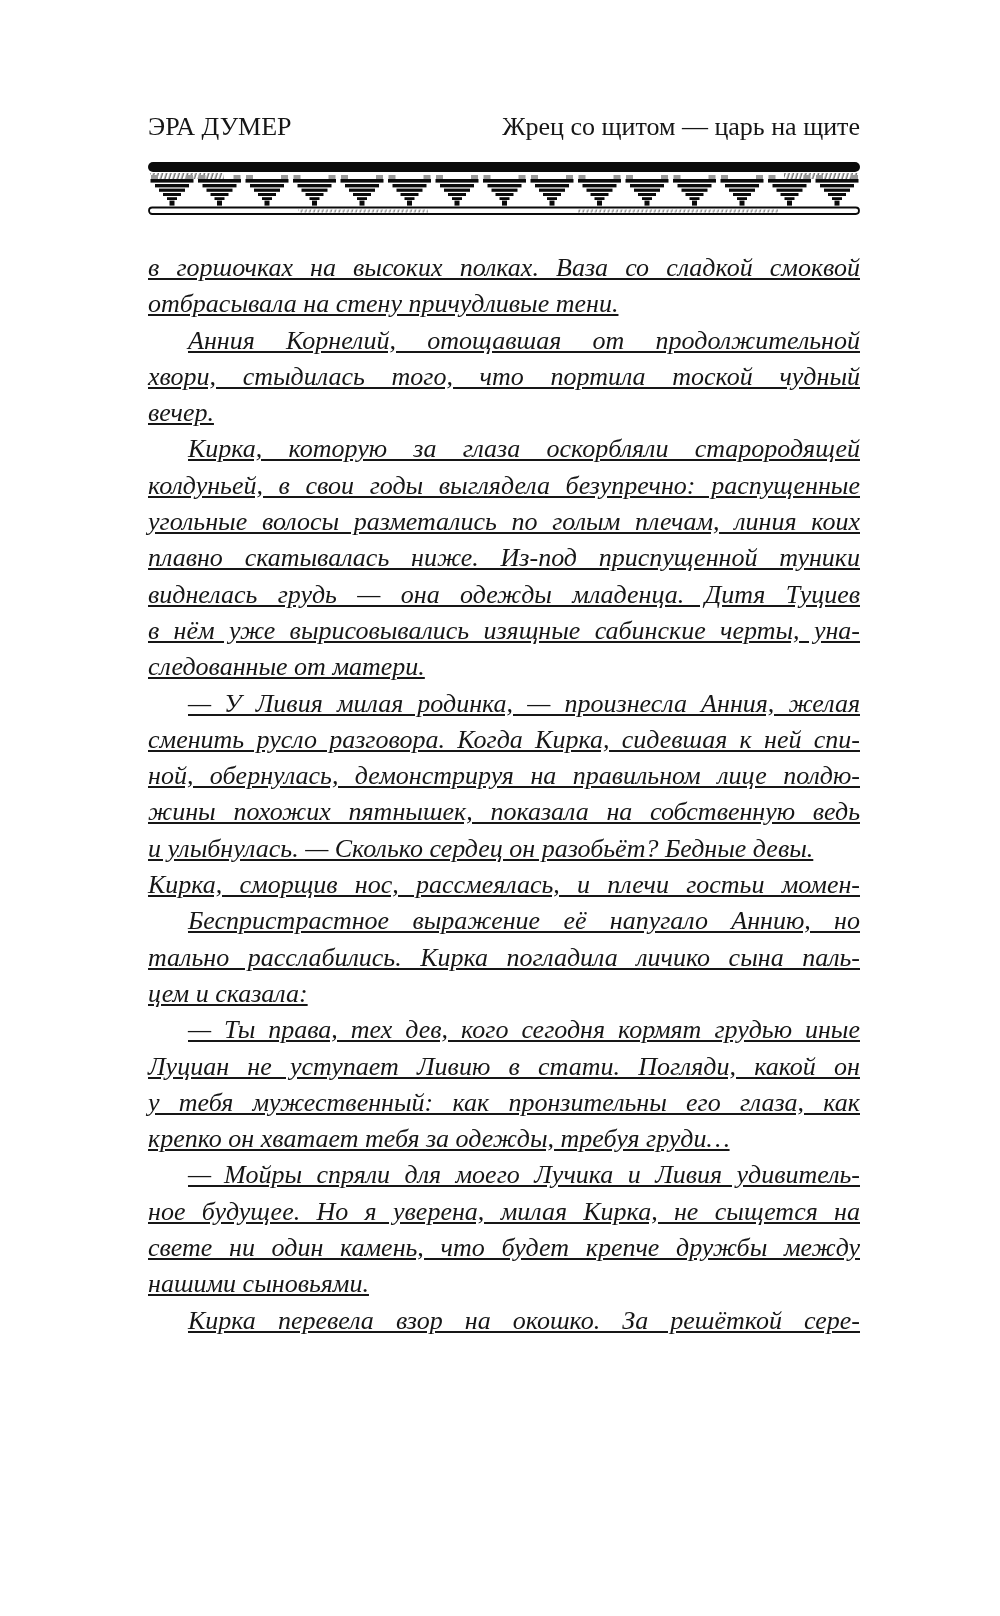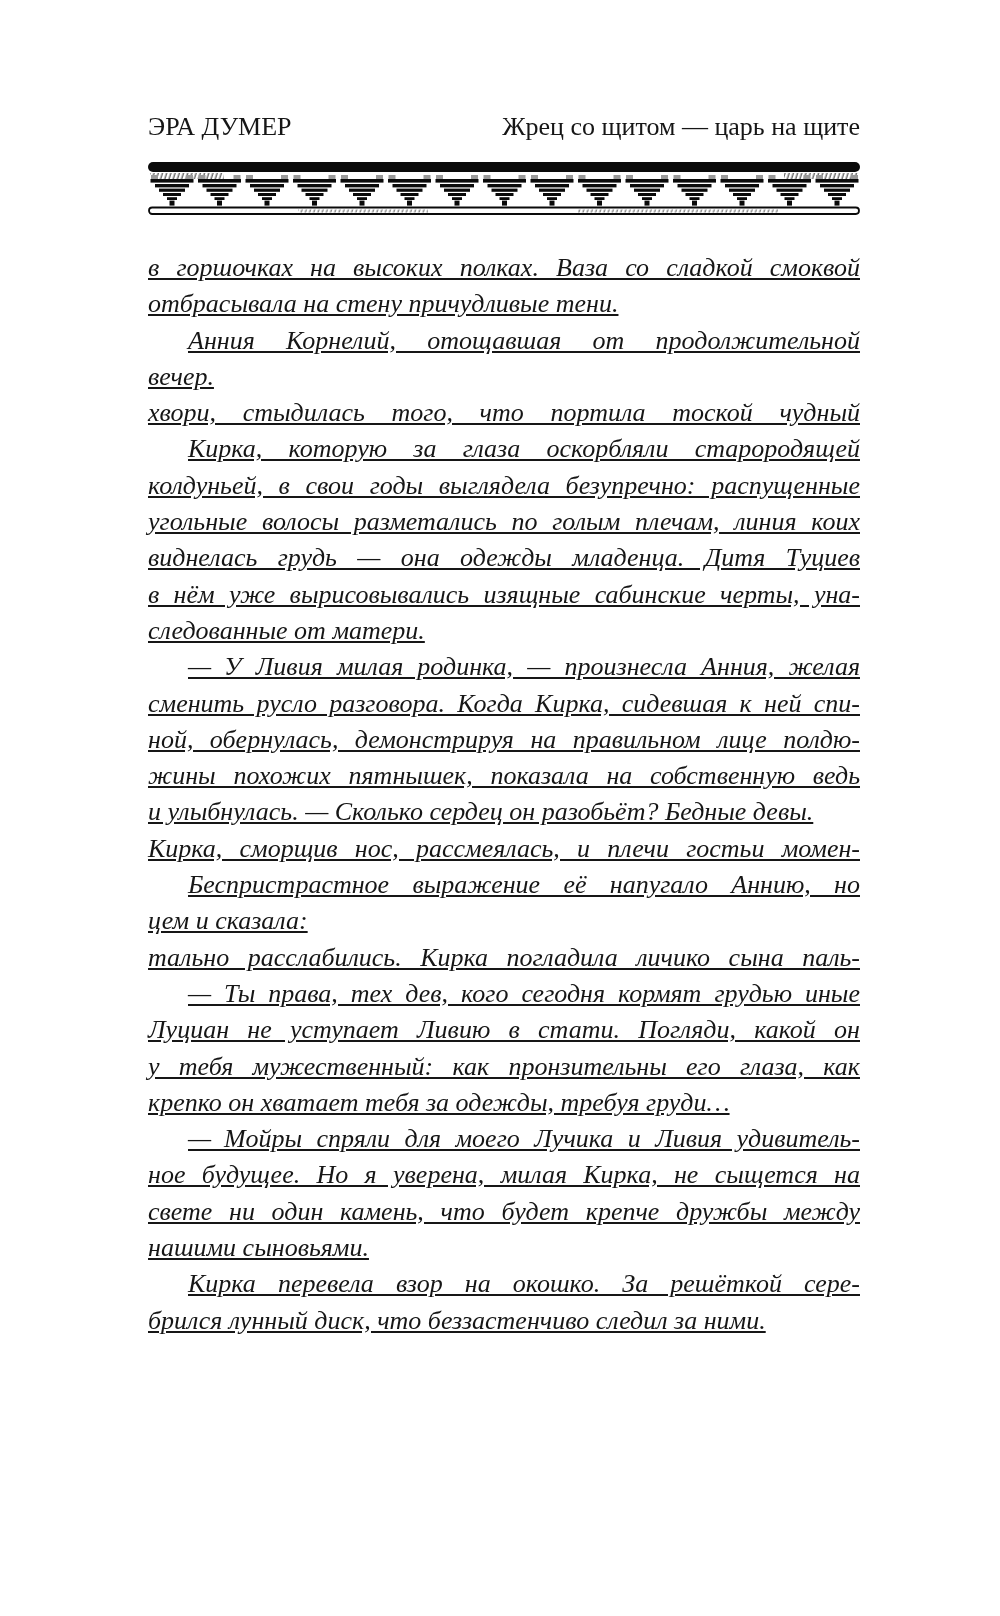--- a/index.html
+++ b/index.html
@@ -213,43 +213,44 @@
       </g>
     </svg>
 
     <div class="body-text">
         <div class="paragraph">
           <div class="line">в горшочках на высоких полках. Ваза со сладкой смоквой</div>
           <div class="line last">отбрасывала на стену причудливые тени.</div>
         </div>
         <div class="paragraph">
           <div class="line indent">Анния Корнелий, отощавшая от продолжительной</div>
+          <div class="line">хвори, стыдилась того, что портила тоской чудный</div>
           <div class="line last">вечер.</div>
-          <div class="line">хвори, стыдилась того, что портила тоской чудный</div>
         </div>
         <div class="paragraph">
           <div class="line indent">Кирка, которую за глаза оскорбляли старородящей</div>
           <div class="line">колдуньей, в свои годы выглядела безупречно: распущенные</div>
           <div class="line">угольные волосы разметались по голым плечам, линия коих</div>
+          <div class="line">плавно скатывалась ниже. Из-под приспущенной туники</div>
           <div class="line">виднелась грудь — она одежды младенца. Дитя Туциев</div>
           <div class="line">в нём уже вырисовывались изящные сабинские черты, уна-</div>
           <div class="line last">следованные от матери.</div>
         </div>
         <div class="paragraph">
           <div class="line indent">— У Ливия милая родинка, — произнесла Анния, желая</div>
           <div class="line">сменить русло разговора. Когда Кирка, сидевшая к ней спи-</div>
           <div class="line">ной, обернулась, демонстрируя на правильном лице полдю-</div>
           <div class="line">жины похожих пятнышек, показала на собственную ведь</div>
           <div class="line last">и улыбнулась. — Сколько сердец он разобьёт? Бедные девы.</div>
         </div>
         <div class="paragraph">
           <div class="line">Кирка, сморщив нос, рассмеялась, и плечи гостьи момен-</div>
           <div class="line indent">Беспристрастное выражение её напугало Аннию, но</div>
+          <div class="line">тально расслабились. Кирка погладила личико сына паль-</div>
           <div class="line last">цем и сказала:</div>
-          <div class="line">тально расслабились. Кирка погладила личико сына паль-</div>
         </div>
         <div class="paragraph">
           <div class="line indent">— Ты права, тех дев, кого сегодня кормят грудью иные</div>
           <div class="line">Луциан не уступает Ливию в стати. Погляди, какой он</div>
           <div class="line">у тебя мужественный: как пронзительны его глаза, как</div>
           <div class="line last">крепко он хватает тебя за одежды, требуя груди…</div>
         </div>
         <div class="paragraph">
           <div class="line indent">— Мойры спряли для моего Лучика и Ливия удивитель-</div>
           <div class="line">ное будущее. Но я уверена, милая Кирка, не сыщется на</div>

